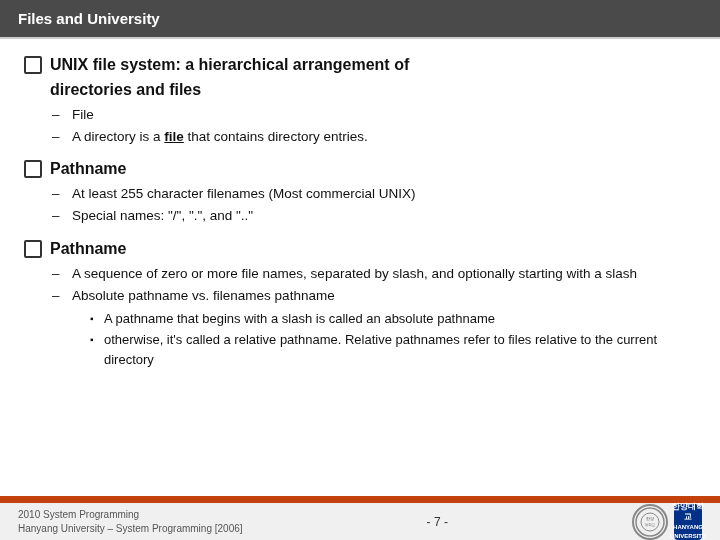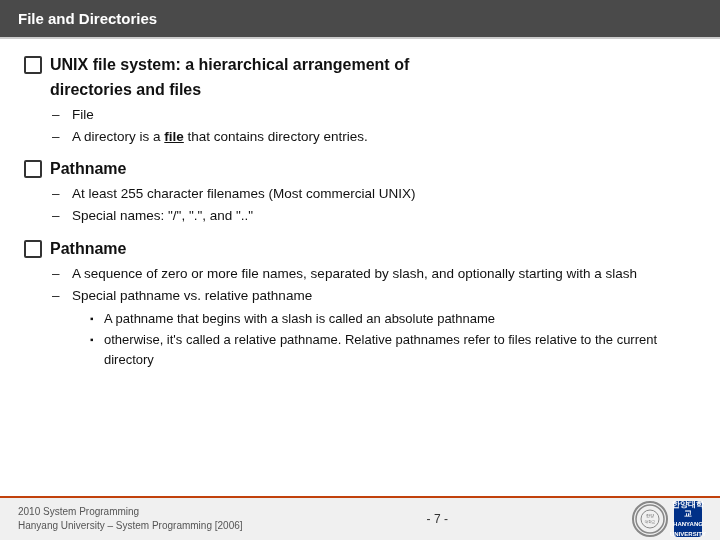--- a/index.html
+++ b/index.html
@@ -80,21 +80,21 @@
     }
     u { text-decoration: underline; }
     b { font-weight: bold; }
     #footer {
       position: absolute;
       bottom: 0;
       left: 0;
       right: 0;
       height: 44px;
       background: #f0f0f0;
-      border-top: 2px solid #c2410c;
+      border-top: 7px solid #c2410c;
       display: flex;
       align-items: center;
       justify-content: space-between;
       padding: 0 18px;
     }
     #footer-left {
       font-size: 10px;
       color: #555;
       line-height: 1.4;
     }
@@ -131,21 +131,21 @@
       justify-content: center;
       font-size: 8px;
       color: #444;
       text-align: center;
     }
   </style>
 </head>
 <body>
 
 <div id="header">
-  <span>File and Directories</span>
+  <span>Files and University</span>
 </div>
 
 <div id="main">
 
   <div class="section">
     <div class="section-title">
       <span class="checkbox-icon"></span>
       <span>UNIX file system: a hierarchical arrangement of<br>directories and files</span>
     </div>
     <ul class="bullet-list">
@@ -166,21 +166,21 @@
   </div>
 
   <div class="section">
     <div class="section-title">
       <span class="checkbox-icon"></span>
       <span>Pathname</span>
     </div>
     <ul class="bullet-list">
       <li><span>A sequence of zero or more file names, separated by slash, and optionally starting with a slash</span></li>
       <li>
-        <span>Special pathname vs. relative pathname</span>
+        <span>Absolute pathname vs. filenames pathname</span>
         <ul class="sub-bullet">
           <li><span>A pathname that begins with a slash is called an absolute pathname</span></li>
           <li><span>otherwise, it's called a relative pathname. Relative pathnames refer to files relative to the current directory</span></li>
         </ul>
       </li>
     </ul>
   </div>
 
 
 </div>

